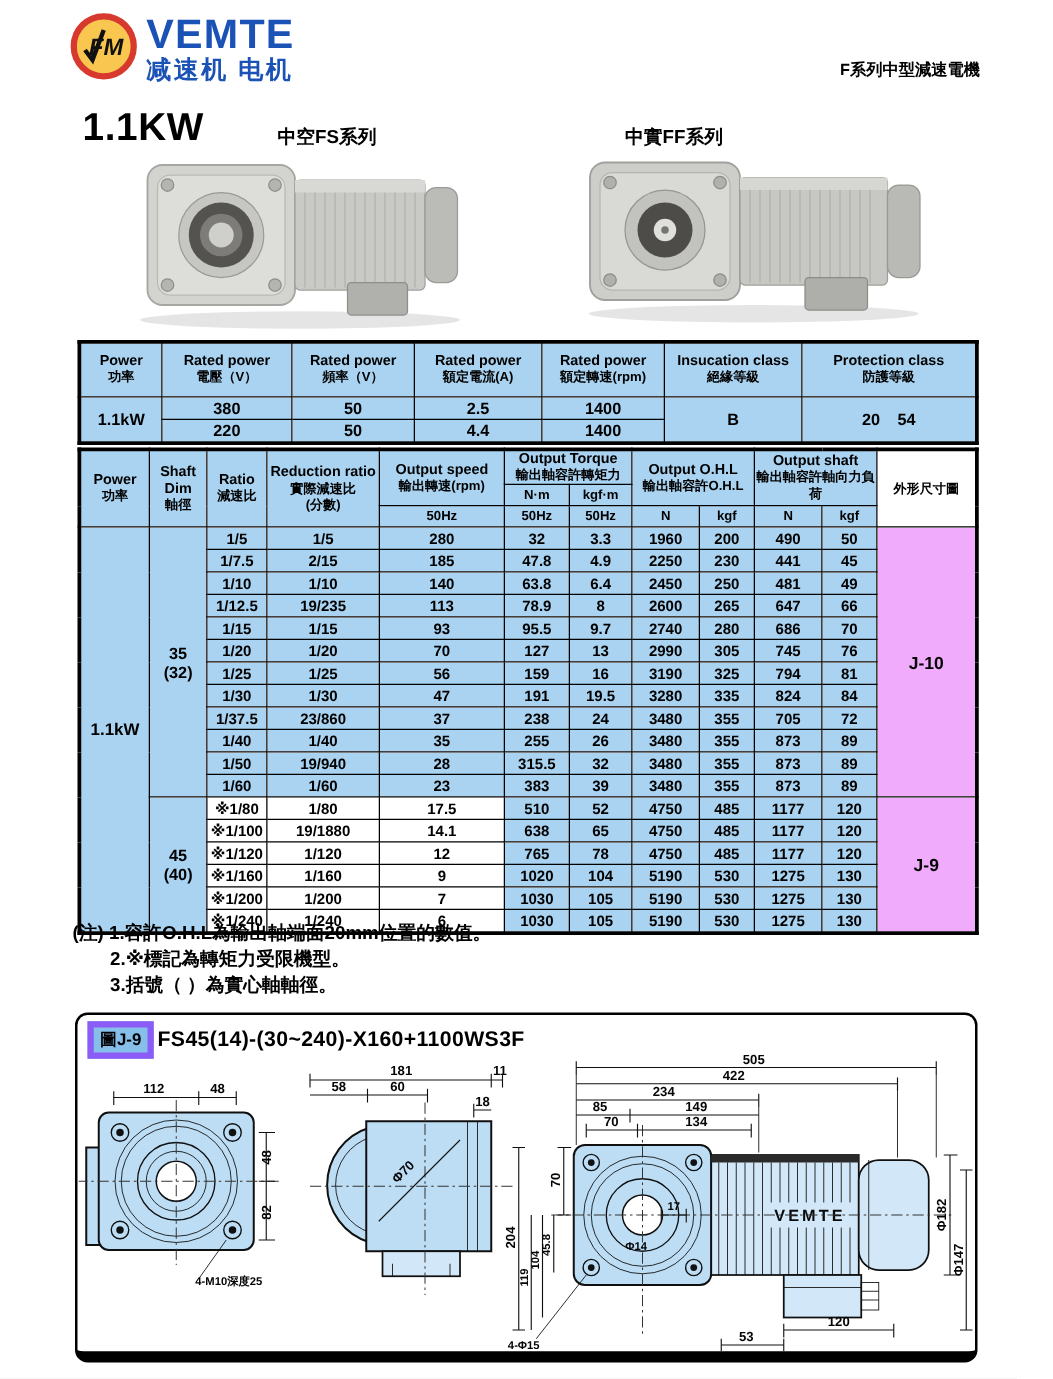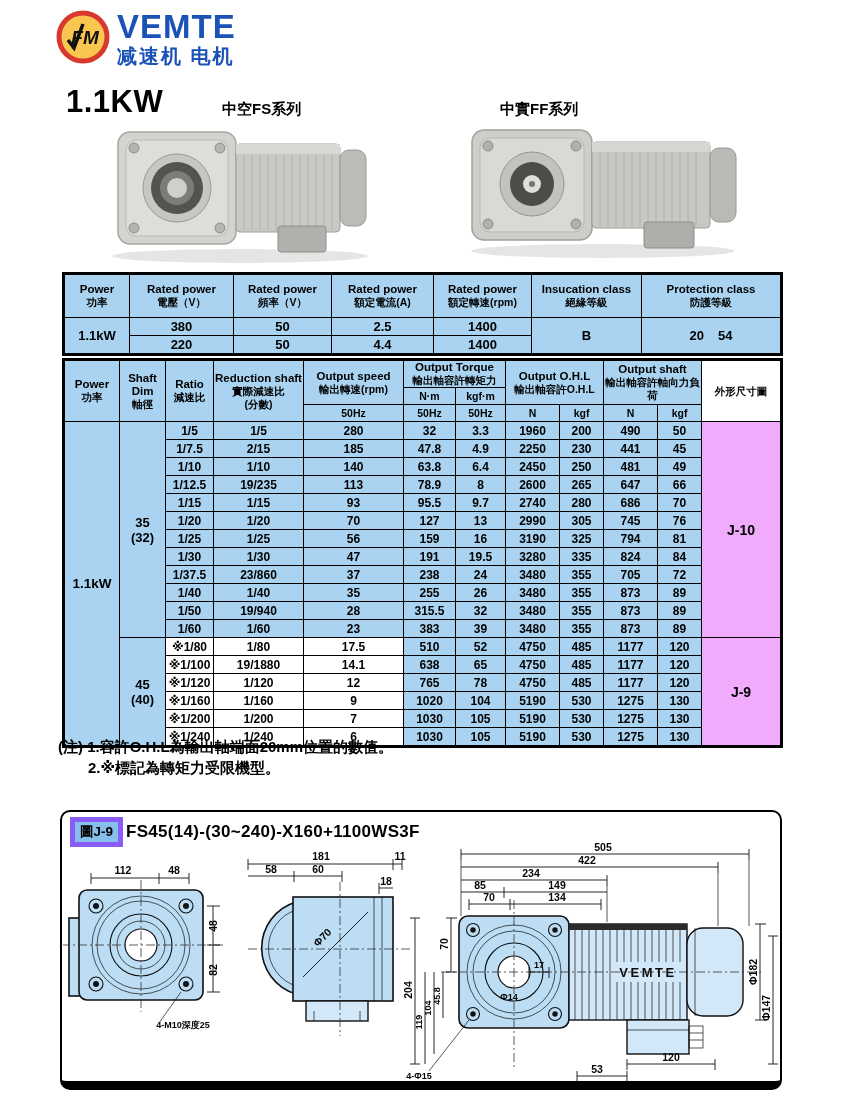--- a/index.html
+++ b/index.html
@@ -75,20 +75,21 @@
       <path d="M12 30 L18 38 L27 14" stroke="#111" stroke-width="3.5" fill="none"></path>
       <text x="29" y="34" text-anchor="middle" font-size="19" font-style="italic" font-weight="800" font-family="Liberation Sans, DejaVu Sans, sans-serif" fill="#111">FM</text>
     </svg>
     <div class="brand-text">
       <span class="brand-name">VEMTE</span>
       <span class="brand-tag">减速机 电机</span>
     </div>
   </div>
 
   <div class="hdr-right">
+    <div class="hdr-zh">F系列中型減速電機</div>
   </div>
 
   <div class="kw-title">1.1KW</div>
   <div class="series left">中空FS系列</div>
   <div class="series right">中實FF系列</div>
 
   <svg class="photo left" width="300" height="145" viewBox="0 0 300 145">
     <ellipse cx="150" cy="136" rx="128" ry="7" fill="rgba(0,0,0,0.10)"></ellipse>
     <rect x="28" y="12" width="118" height="112" rx="12" fill="#D3D3CF" stroke="#A6A6A2" stroke-width="1.5"></rect>
     <rect x="36" y="20" width="102" height="96" rx="10" fill="#DDDDD9" stroke="#B9B9B5"></rect>
@@ -237,21 +238,21 @@
           </th>
         <th rowspan="3">
             <span class="hd-en">Shaft Dim</span>
             <span class="hd-zh">軸徑</span>
           </th>
         <th rowspan="3">
             <span class="hd-en">Ratio</span>
             <span class="hd-zh">減速比</span>
           </th>
         <th rowspan="3">
-            <span class="hd-en">Reduction shaft</span>
+            <span class="hd-en">Reduction ratio</span>
             <span class="hd-zh">實際減速比</span>
             <span class="hd-zh">(分數)</span>
           </th>
         <th rowspan="2">
             <span class="hd-en">Output speed</span>
             <span class="hd-zh">輸出轉速(rpm)</span>
           </th>
         <th colspan="2">
             <span class="hd-en">Output Torque</span>
             <span class="hd-zh">輸出軸容許轉矩力</span>
@@ -491,20 +492,21 @@
           <td>530</td>
           <td>1275</td>
           <td>130</td>
         </tr>
       </tbody>
   </table>
 
   <div class="notes">
     <div class="n">(注) 1.容許O.H.L為輸出軸端面20mm位置的數值。</div>
     <div class="n ind">2.※標記為轉矩力受限機型。</div>
+    <div class="n ind">3.括號（ ）為實心軸軸徑。</div>
   </div>
 
   <div class="draw-box">
     <div class="draw-title">
       <span class="fig-chip">圖J-9</span>
       <span class="fig-model">FS45(14)-(30~240)-X160+1100WS3F</span>
     </div>
 
     <svg class="draw" width="716" height="246" viewBox="0 0 716 246">
 

